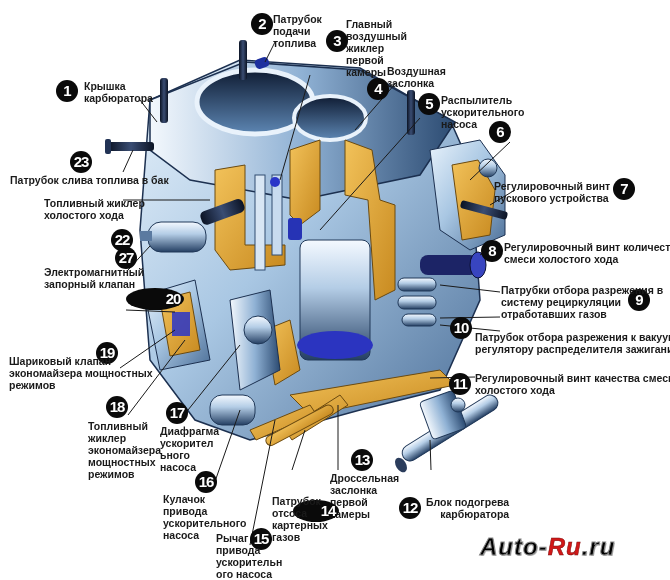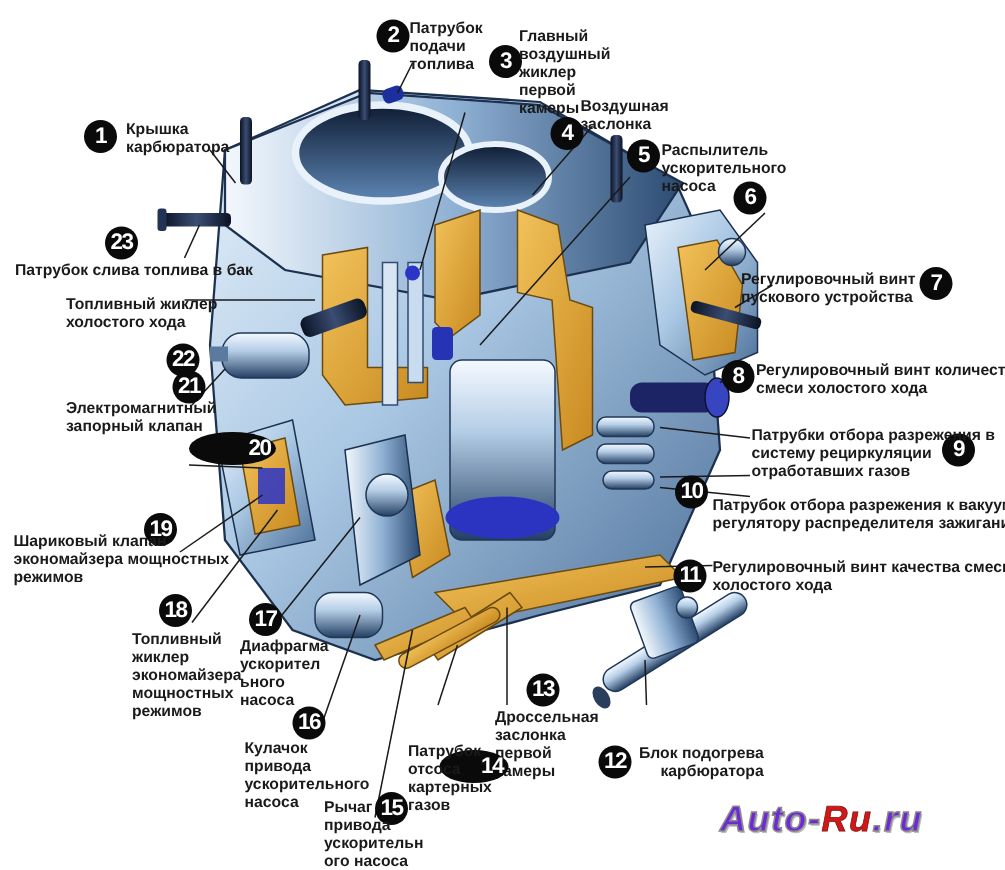--- a/index.html
+++ b/index.html
@@ -7,21 +7,21 @@
          font-family:"Liberation Sans", sans-serif; }
   #stage { position:absolute; left:0; top:0; width:670px; height:580px; }
   svg#art { position:absolute; left:0; top:0; width:670px; height:580px; }
   .badge { position:absolute; width:22px; height:22px; border-radius:50%; background:#0a0a0a; color:#fff;
            font-family:"Liberation Sans", sans-serif; font-weight:bold; font-size:15px; line-height:22px;
            text-align:center; letter-spacing:-1px; }
   .lbl { position:absolute; font-family:"Liberation Sans", sans-serif; font-weight:bold; font-size:10.5px;
          line-height:12px; color:#1a1a1a; white-space:pre; }
   .watermark { position:absolute; left:480px; top:533px; font-family:"Liberation Sans", sans-serif;
                font-weight:bold; font-style:italic; font-size:24px; letter-spacing:1px; }
-  .wm-a { color:#6d28d9; -webkit-text-stroke:1px #8a8a8a; text-shadow:1px 1px 0 #bbb; }
+  .wm-a { color:#000000; -webkit-text-stroke:1px #8a8a8a; text-shadow:1px 1px 0 #bbb; }
   .wm-b { color:#d01818; -webkit-text-stroke:0.5px #7a0c0c; }
 </style>
 </head>
 <body>
 
 <div id="stage">
 
 <svg id="art" viewBox="0 0 670 580">
   <defs>
     <linearGradient id="metal" x1="0" y1="0" x2="1" y2="1">
@@ -243,21 +243,21 @@
 мощностных
 режимов</div>
 
 <div class="badge" style="left:96px;top:342px;">19</div>
 <div class="lbl" style="left:9px;top:355px;">Шариковый клапан
 экономайзера мощностных
 режимов</div>
 
 <div class="badge" style="left:126px;top:288px;padding-left:36px;">20</div>
 
-<div class="badge" style="left:115px;top:247px;">21</div>
+<div class="badge" style="left:115px;top:247px;">27</div>
 <div class="lbl" style="left:44px;top:266px;">Электромагнитный
 запорный клапан</div>
 
 <div class="badge" style="left:111px;top:206px;margin-top:23px;">22</div>
 <div class="lbl" style="left:44px;top:197px;">Топливный жиклер
 холостого хода</div>
 
 <div class="badge" style="left:70px;top:151px;">23</div>
 <div class="lbl" style="left:10px;top:174px;">Патрубок слива топлива в бак</div>
 

